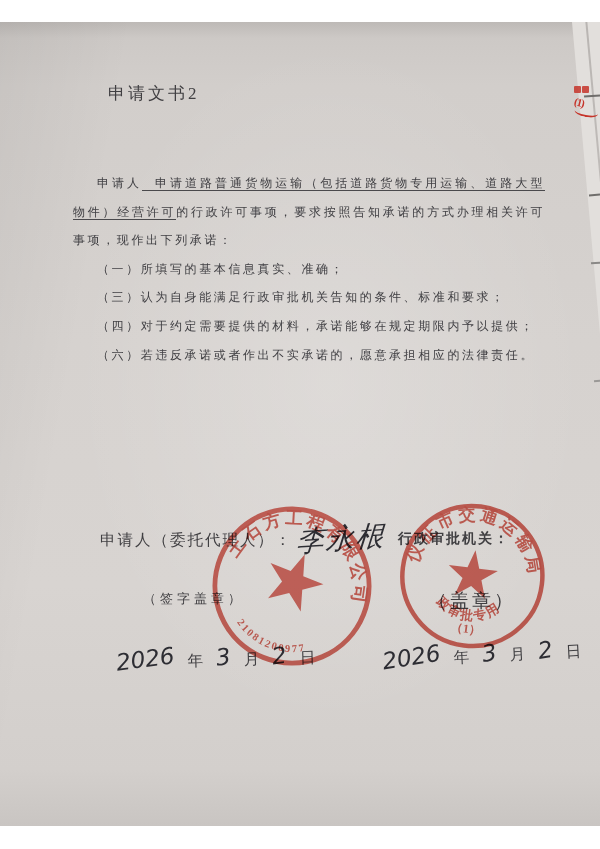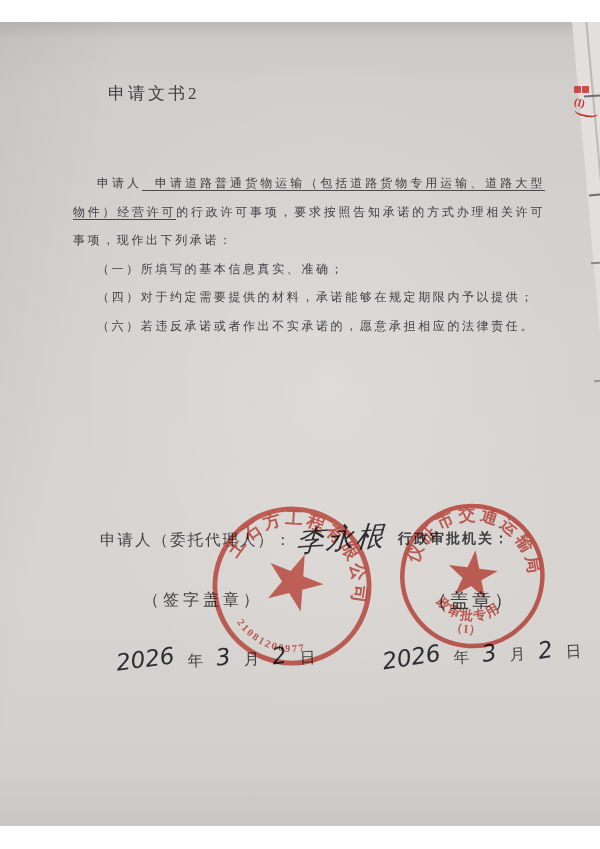--- a/index.html
+++ b/index.html
@@ -48,21 +48,21 @@
   .body-text{
     position:absolute; left:73px; top:147px; width:472px;
     font-size:12px; line-height:28.6px; letter-spacing:2.6px;
     text-align:justify; color:#414044;
   }
   .body-text p{ text-indent:2em; }
   .u{ border-bottom:1.5px solid #4a494c; padding-left:13px; }
 
   
   .sig-label-left{ position:absolute; left:100px; top:508px; font-size:15.5px; letter-spacing:2px; }
-  .sig-sub-left{ position:absolute; left:143px; top:568px; font-size:16px; letter-spacing:4px; }
+  .sig-sub-left{ position:absolute; left:143px; top:568px; font-size:13px; letter-spacing:4px; }
   .sig-label-right{ position:absolute; left:398px; top:508px; font-size:14px; letter-spacing:2px;font-weight:bold; }
   .sig-sub-right{ position:absolute; left:428px; top:566px; font-size:19px; letter-spacing:3px; }
 
   .hw{ font-family:"DejaVu Sans","Liberation Sans",sans-serif; font-style:italic; color:#2d2d33; }
   .hw-name{ position:absolute; left:296px; top:498px; font-size:28px; letter-spacing:2px;
             transform:rotate(-4deg) skewX(-8deg); font-weight:500; }
   .date-row{ position:absolute; display:flex; align-items:baseline; }
   .date-left{ left:116px; top:622px; transform:rotate(-1.5deg); }
   .date-right{ left:382px; top:618px; transform:rotate(-3deg); }
   .date-row .unit{ font-size:15.5px; color:#3f3e41; font-family:"Liberation Serif","DejaVu Serif",serif; font-style:normal; }
@@ -92,20 +92,21 @@
       <span class="num">(1)</span>
       <span class="arc"></span>
     </div>
 
     <div class="doc">
       <div class="doc-label">申请文书2</div>
 
       <div class="body-text">
         <p><span>申请人</span><span class="u">申请道路普通货物运输（包括道路货物专用运输、道路大型物件）经营许可</span><span>的行政许可事项，要求按照告知承诺的方式办理相关许可事项，现作出下列承诺：</span></p>
         <p>（一）所填写的基本信息真实、准确；</p>
+        <p>（三）认为自身能满足行政审批机关告知的条件、标准和要求；</p>
         <p>（四）对于约定需要提供的材料，承诺能够在规定期限内予以提供；</p>
         <p>（六）若违反承诺或者作出不实承诺的，愿意承担相应的法律责任。</p>
       </div>
 
       <div class="sig-label-left">申请人（委托代理人）：</div>
       <div class="sig-sub-left">（签字盖章）</div>
       <div class="hw hw-name">李永根</div>
 
       <div class="sig-label-right">行政审批机关：</div>
       <div class="sig-sub-right">（盖章）</div>

